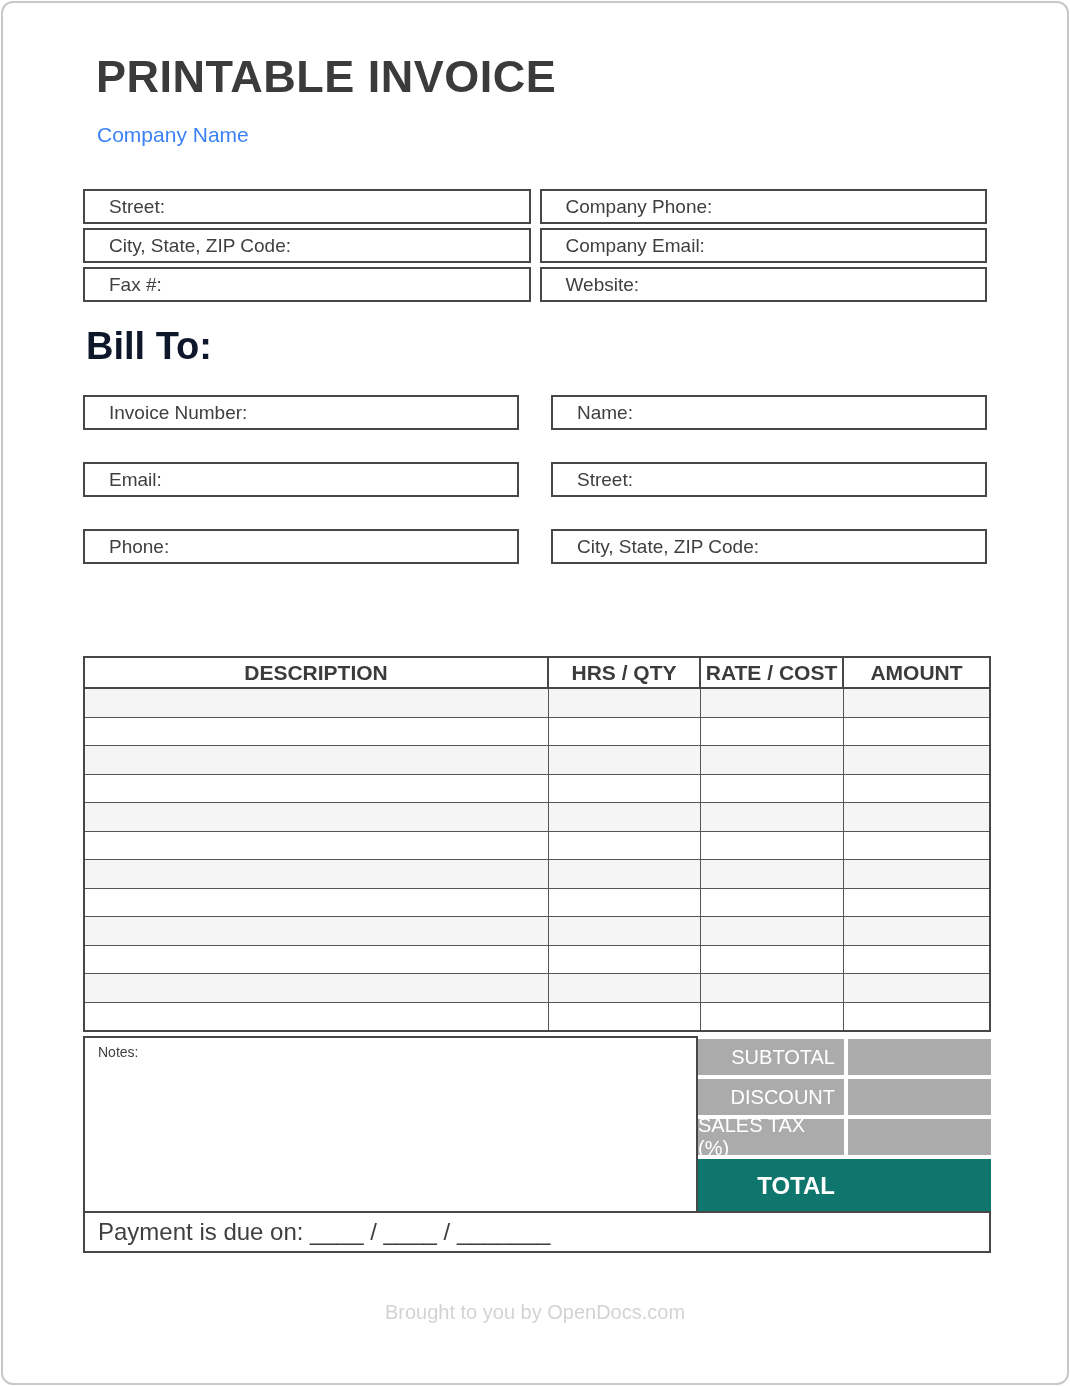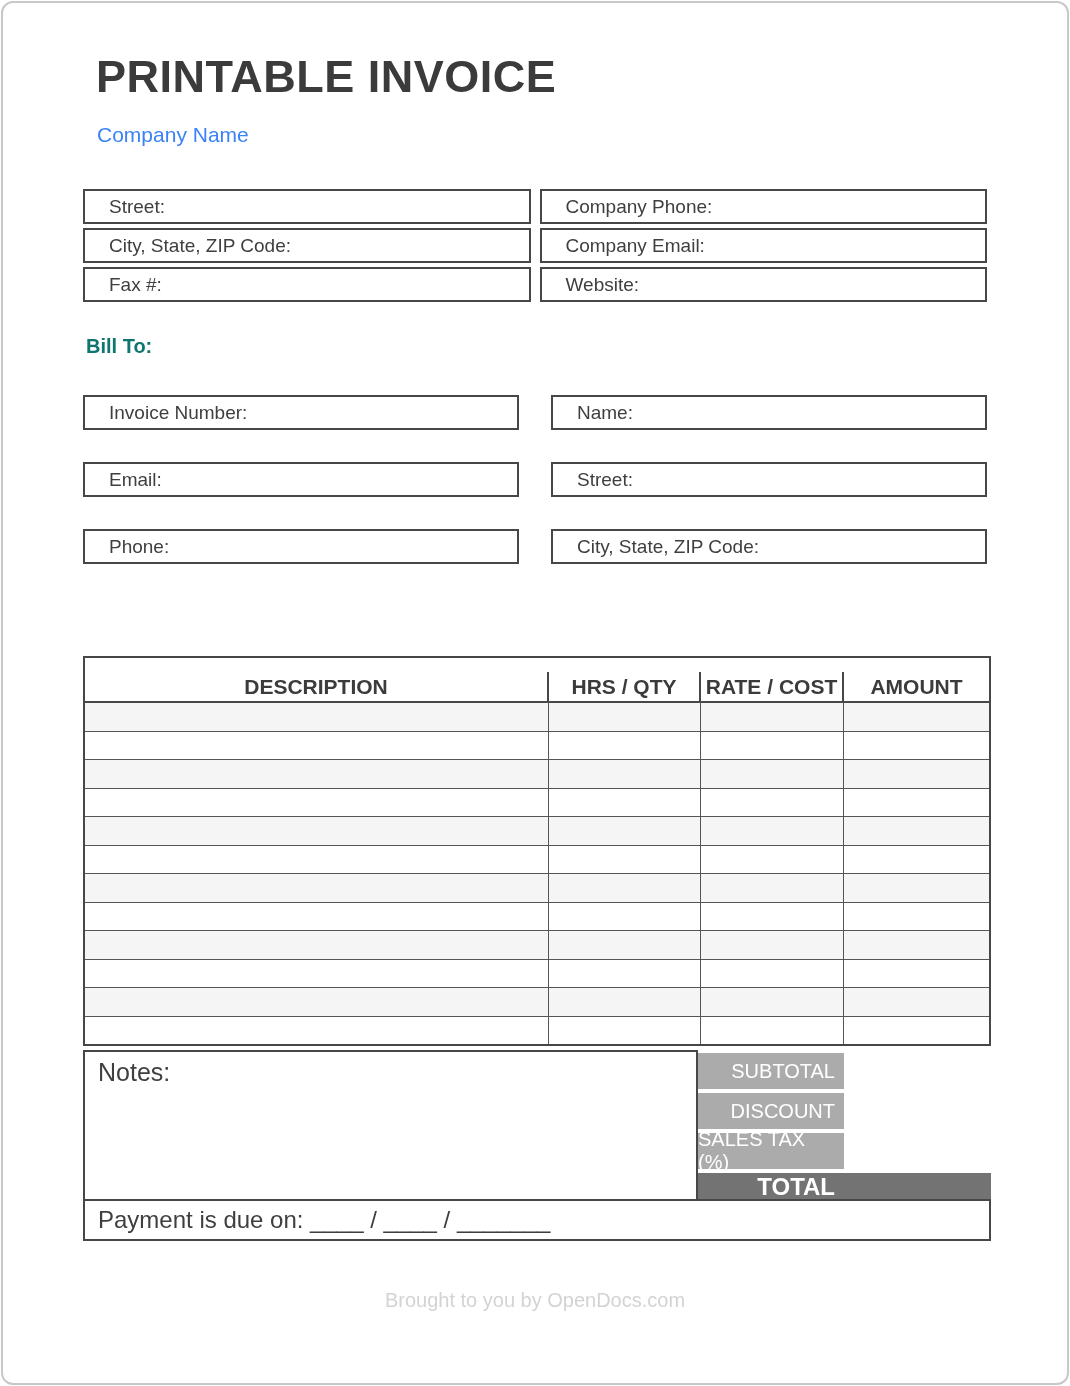--- a/index.html
+++ b/index.html
@@ -50,24 +50,24 @@
     align-items: center;
     padding-left: 24px;
     font-size: 19px;
     color: #3f3f3f;
     background: #ffffff;
   }
 
   h2.bill-to {
     margin-top: 26px;
     margin-left: 3px;
-    font-size: 20px;
+    font-size: 38px;
     line-height: 36px;
     font-weight: 800;
-    color: #0f766e;
+    color: #0f172a;
   }
   .bill-grid { margin-top: 31px; gap: 32px; }
 
   
   .items-table {
     margin-top: 92px;
     border: 2px solid #474747;
     width: 908px;
   }
   .items-header {
@@ -77,21 +77,20 @@
   }
   .items-header .hcell {
     height: 29px;
     display: flex;
     align-items: center;
     justify-content: center;
     font-weight: 700;
     font-size: 21px;
     color: #3b3b3b;
     border-right: 2px solid #474747;
-    margin-top: 14px;
   }
   .items-header .hcell:last-child { border-right: none; }
   .item-row {
     display: grid;
     grid-template-columns: 464px 152px 143px auto;
     border-bottom: 1.5px solid #555555;
   }
   .item-row:last-child { border-bottom: none; }
   .item-row:nth-child(odd) .item-cell { background: #f5f5f5; }
   .item-cell {
@@ -104,41 +103,41 @@
   
   .bottom-section {
     margin-top: 4px;
     display: flex;
     width: 908px;
   }
   .notes-box {
     width: 615px;
     border: 2px solid #474747;
     padding: 6px 0 0 13px;
-    font-size: 25px;
+    font-size: 14px;
     color: #3f3f3f;
   }
   .totals-col { width: 293px; padding-top: 3px; }
-  .totals-row { display: flex; column-gap: 4px; margin-bottom: 4px; flex-direction: column; }
+  .totals-row { display: flex; column-gap: 4px; margin-bottom: 4px; }
   .totals-label {
     width: 146px;
     height: 36px;
     background: #ababab;
     color: #ffffff;
     font-size: 20px;
     display: flex;
     align-items: center;
     justify-content: flex-end;
     padding-right: 9px;
   }
   .totals-value { flex: 1; height: 36px; background: #ababab; }
   .total-bar {
     display: flex;
-    height: 28px;
-    background: #737373;
+    height: 54px;
+    background: #0f766e;
   }
   .total-bar .total-label {
     width: 146px;
     color: #ffffff;
     font-weight: 700;
     font-size: 24px;
     display: flex;
     align-items: center;
     justify-content: flex-end;
     padding-right: 9px;

